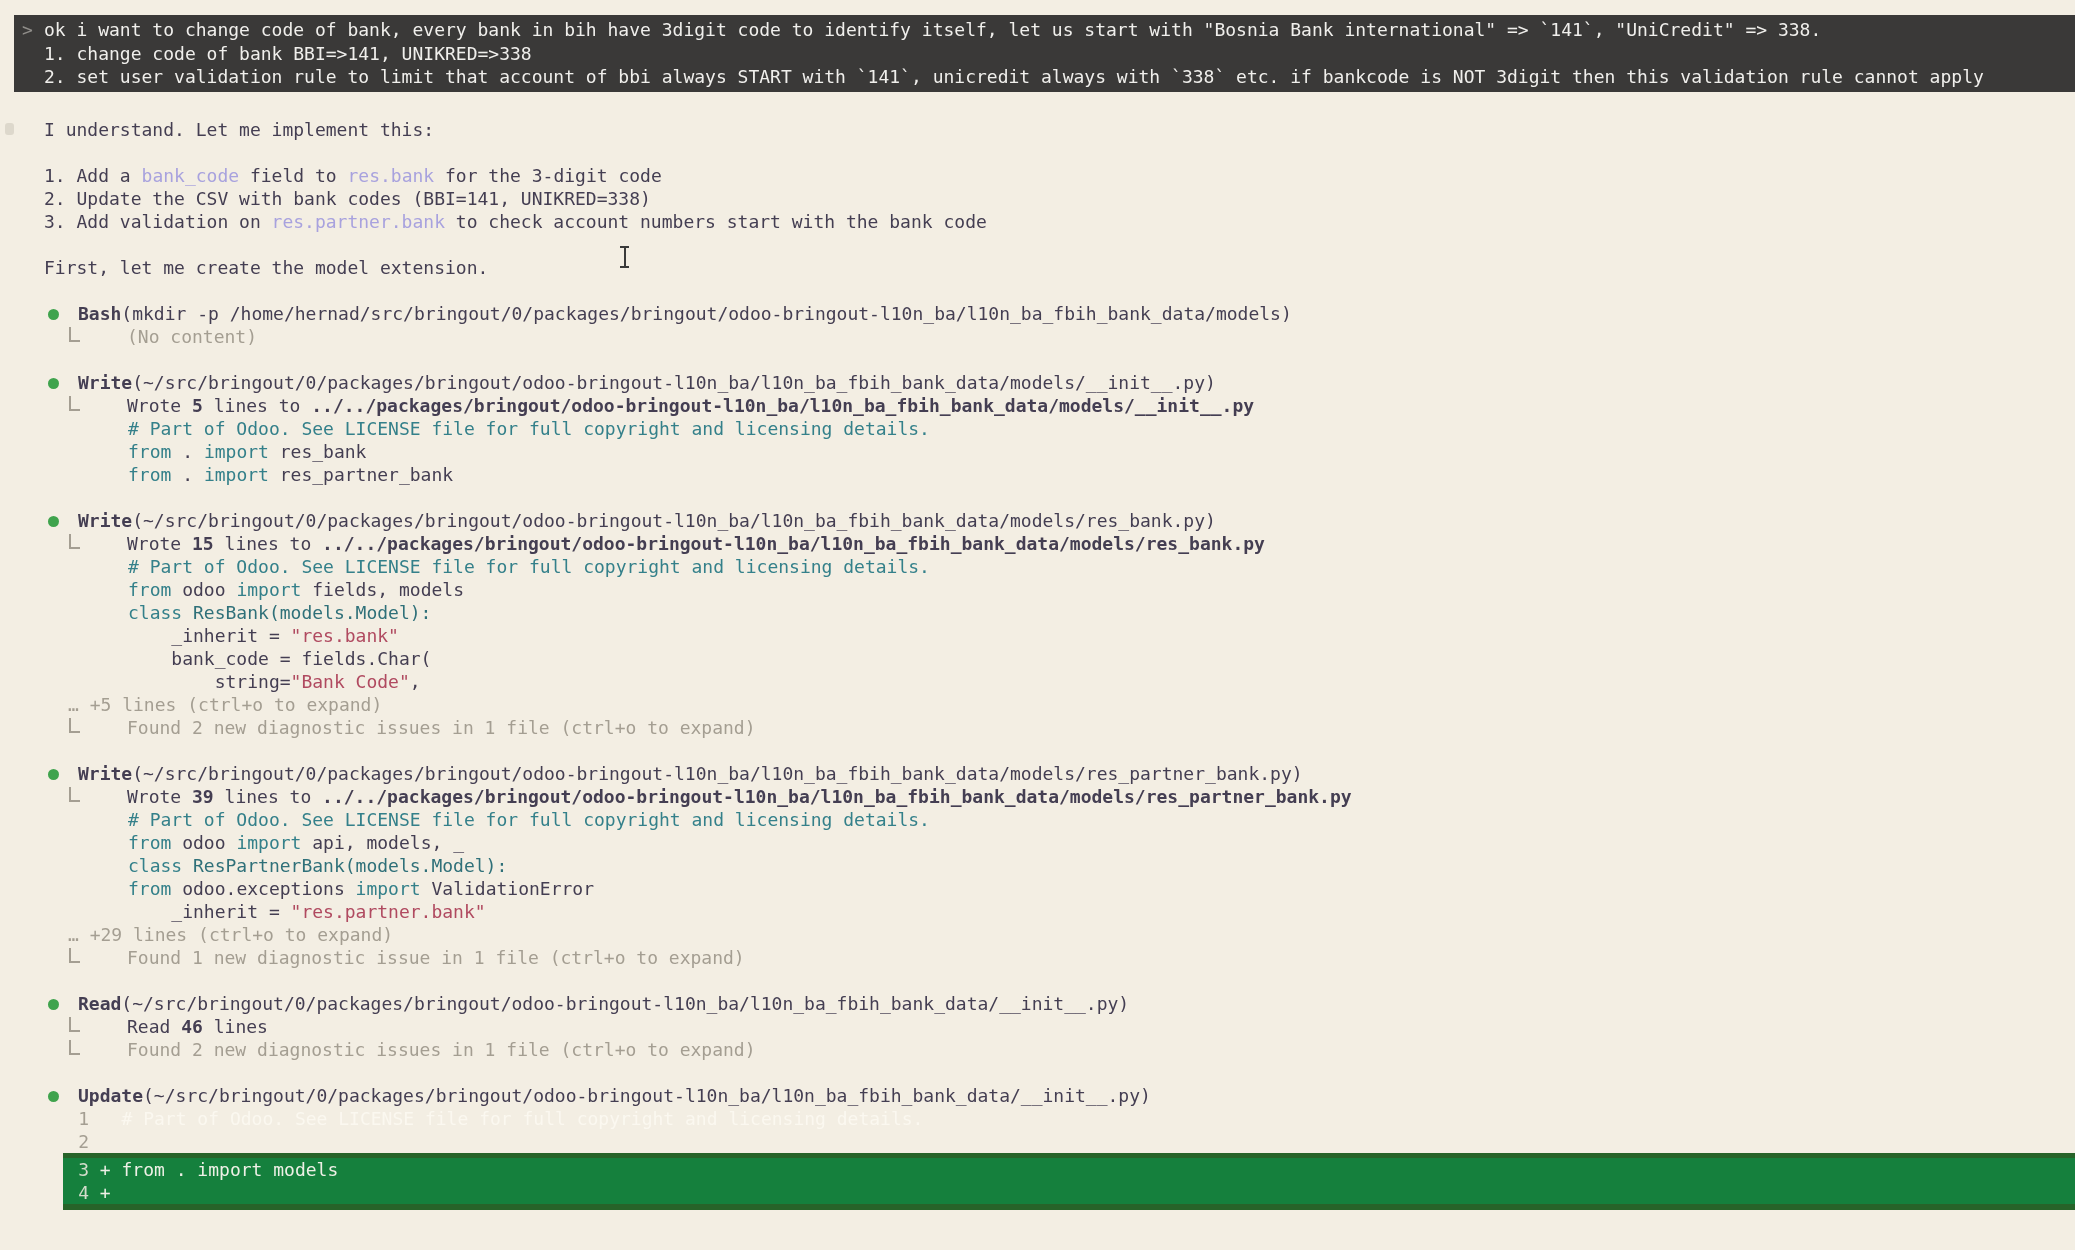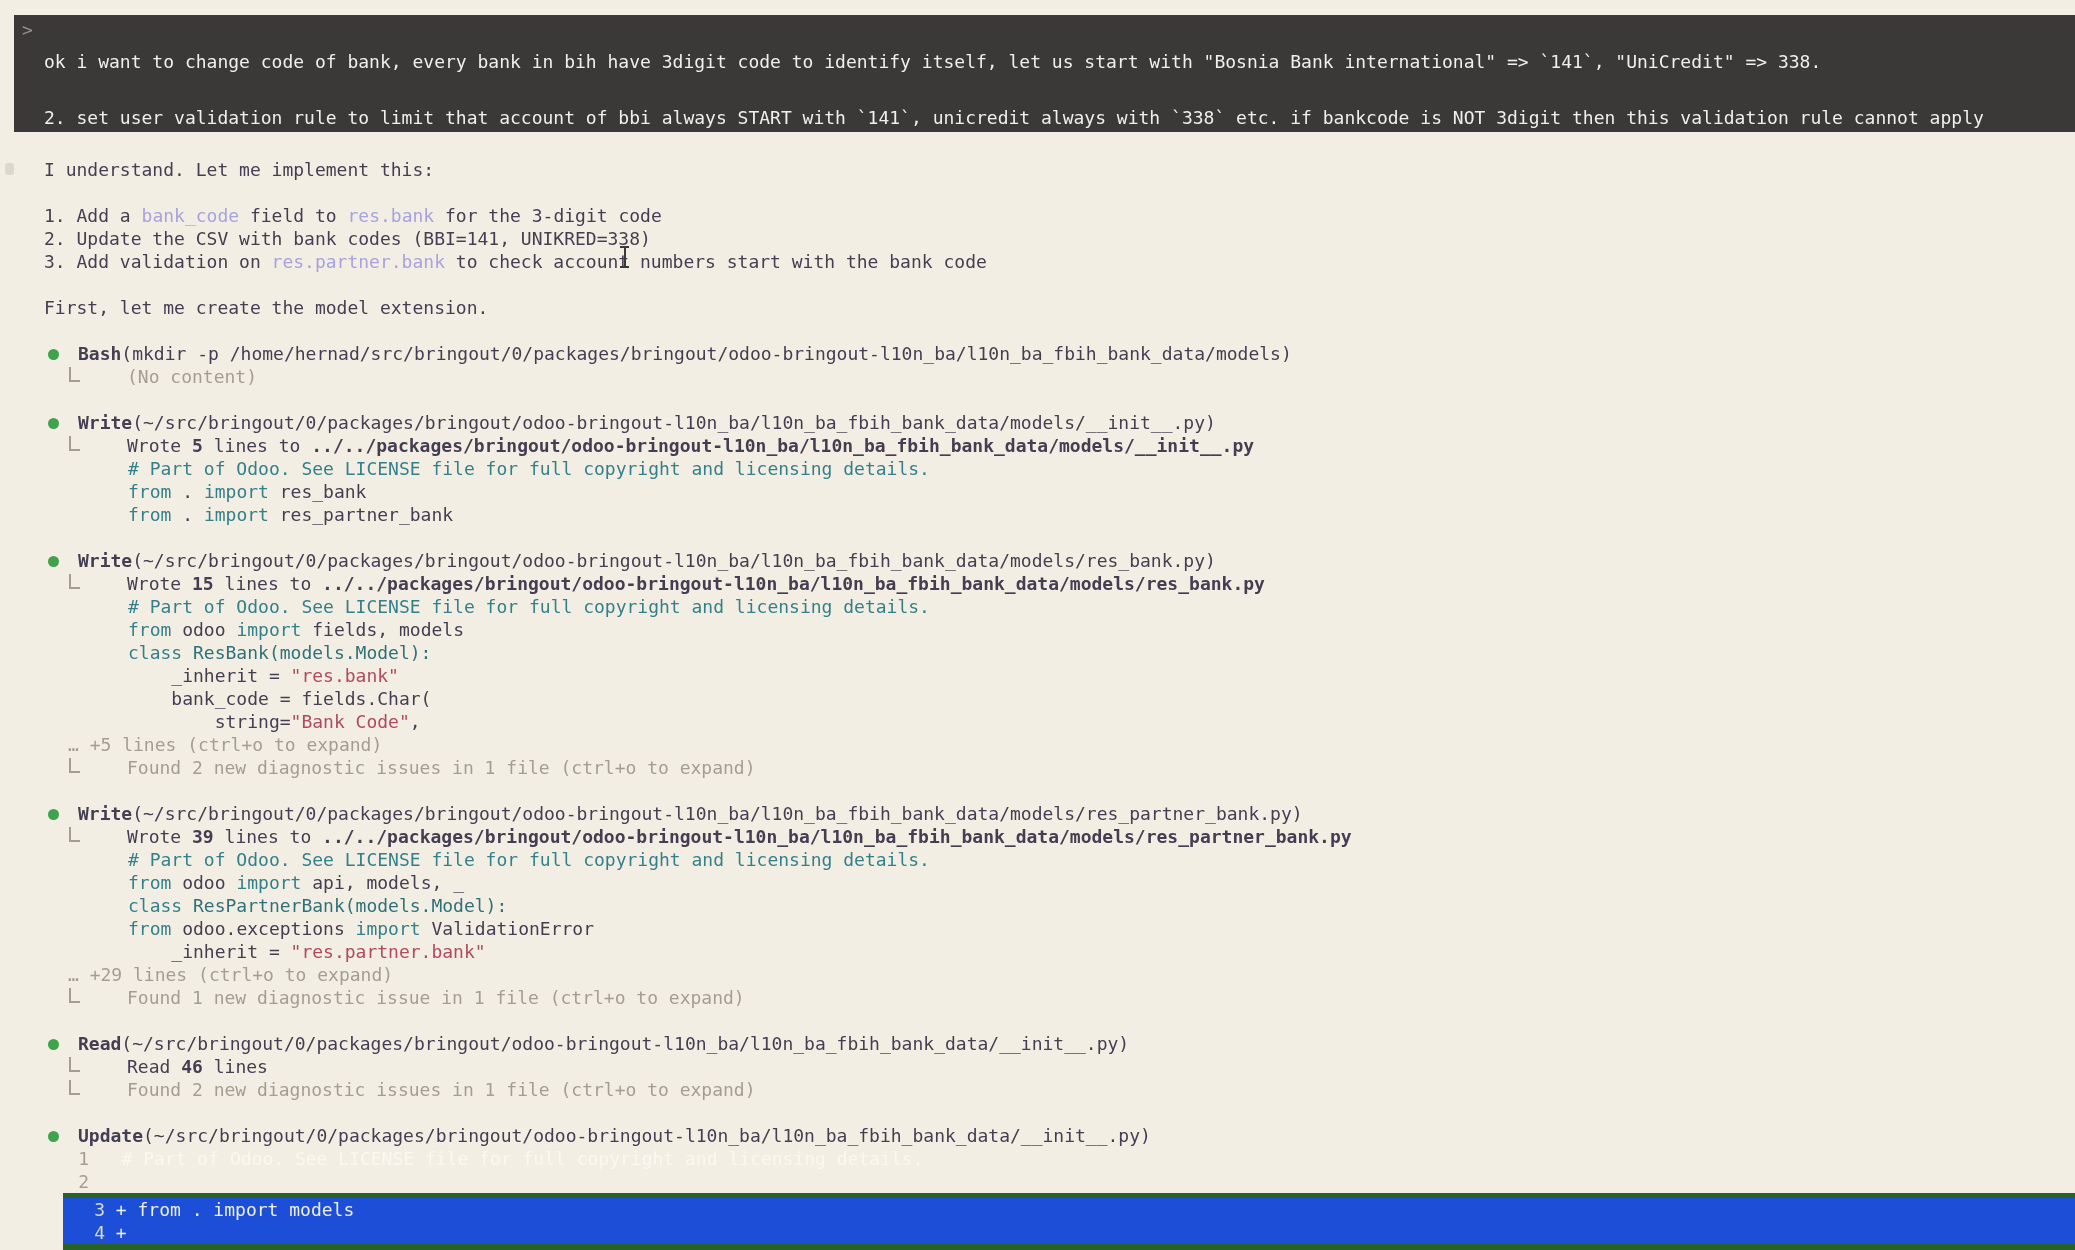--- a/index.html
+++ b/index.html
@@ -10,32 +10,32 @@
     font-size:18px;color:#443e52;
   }
   .line{height:23px;line-height:23px;white-space:pre;position:relative;}
   .gap{margin-top:23px;}
 
   
   .user-bar{
     position:relative;margin:15px 0 0 14px;background:#3a3938;
     padding:3px 0 3px 30px;
   }
-  .user-bar .line{height:23.5px;line-height:23.5px;margin-top:32px;}
+  .user-bar .line{height:23.5px;line-height:23.5px;}
   .prompt-char{position:absolute;left:8px;top:3px;height:23.5px;line-height:23.5px;color:#908e8a;}
 
   
   .conversation{position:relative;padding-top:26px;}
   .ai{padding-left:44px;}
   .tool{padding-left:48px;}
   .sub{padding-left:69px;}
   .code{padding-left:128px;}
   .ell{padding-left:68px;}
   .diffrow{padding-left:75px;}
-  .add{background:#1d4ed8;margin-left:63px;padding-left:28px;}
+  .add{background:#15803d;margin-left:63px;padding-left:12px;}
   .addfirst{border-top:5px solid #276329;}
   .addlast{border-bottom:6px solid #276329;}
 
   
   .s-w{color:#f0efec;}
   .s-d{color:#443e52;}
   .s-b{color:#443e52;font-weight:bold;}
   .s-lav{color:#a8a2de;}
   .s-gray{color:#a49e92;}
   .s-teal{color:#34808a;}
@@ -61,20 +61,21 @@
   .ibeam .vbar{position:absolute;left:5.5px;top:1px;bottom:1px;width:2px;background:#3a3a3a;}
   .ibeam .cap-t{position:absolute;left:2px;right:2px;top:0;height:2px;background:#3a3a3a;}
   .ibeam .cap-b{position:absolute;left:2px;right:2px;bottom:0;height:2px;background:#3a3a3a;}
 </style>
 </head>
 <body>
 
 <header class="user-bar">
   <span class="prompt-char">&gt;</span>
 <div class="line"><span class="s-w">ok i want to change code of bank, every bank in bih have 3digit code to identify itself, let us start with "Bosnia Bank international" =&gt; `141`, "UniCredit" =&gt; 338.</span></div>
+    <div class="line"><span class="s-w">1. change code of bank BBI=&gt;141, UNIKRED=&gt;338</span></div>
     <div class="line"><span class="s-w">2. set user validation rule to limit that account of bbi always START with `141`, unicredit always with `338` etc. if bankcode is NOT 3digit then this validation rule cannot apply</span></div>
   </header>
 
 <main class="conversation">
   <span class="ai-dot"></span>
 <div class="line ai"><span class="s-d">I understand. Let me implement this:</span></div>
     <div class="line ai gap"><span class="s-d">1. Add a </span><span class="s-lav">bank_code</span><span class="s-d"> field to </span><span class="s-lav">res.bank</span><span class="s-d"> for the 3-digit code</span></div>
     <div class="line ai"><span class="s-d">2. Update the CSV with bank codes (BBI=141, UNIKRED=338)</span></div>
     <div class="line ai"><span class="s-d">3. Add validation on </span><span class="s-lav">res.partner.bank</span><span class="s-d"> to check account numbers start with the bank code</span></div>
     <div class="line ai gap"><span class="s-d">First, let me create the model extension.</span></div>

